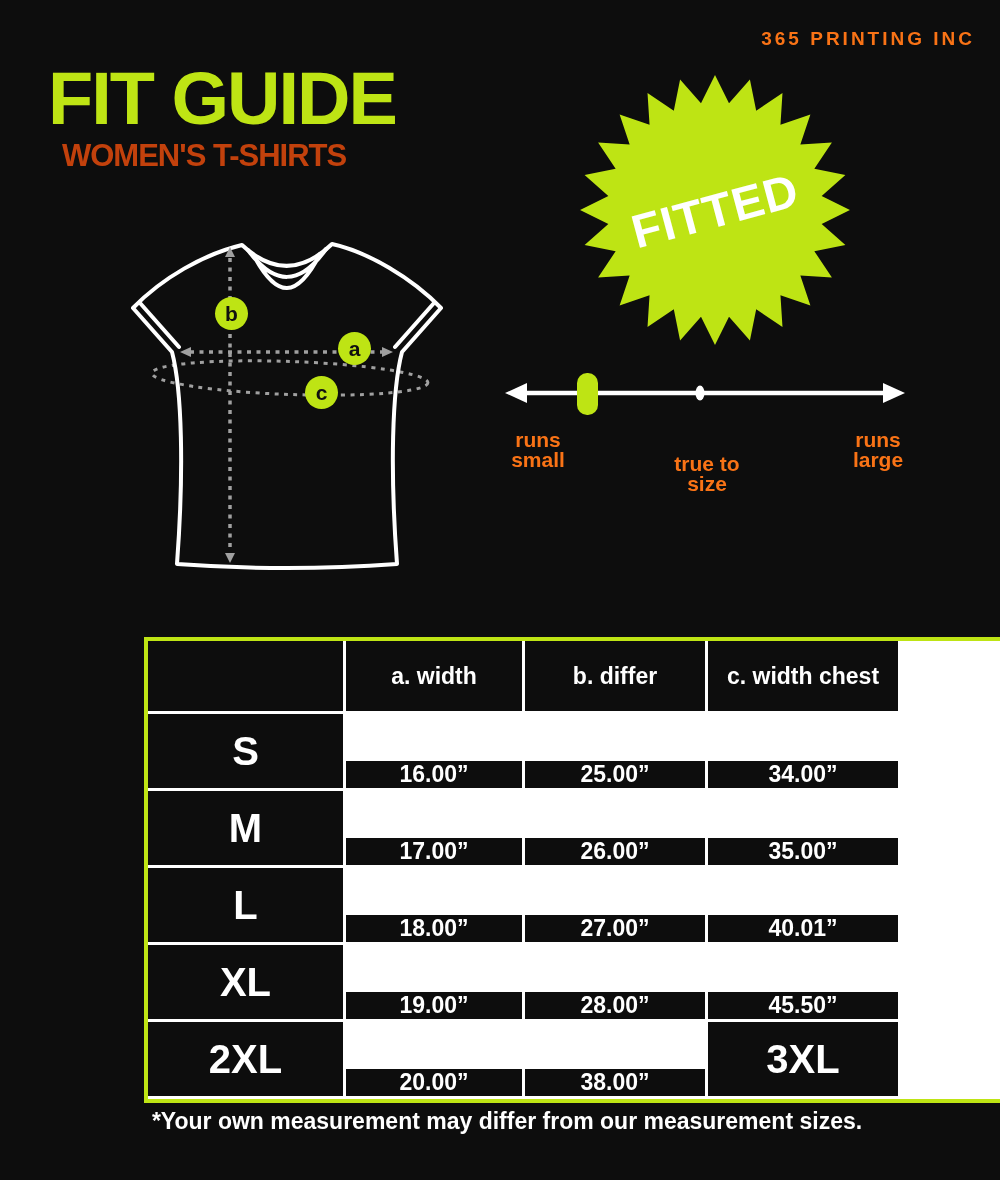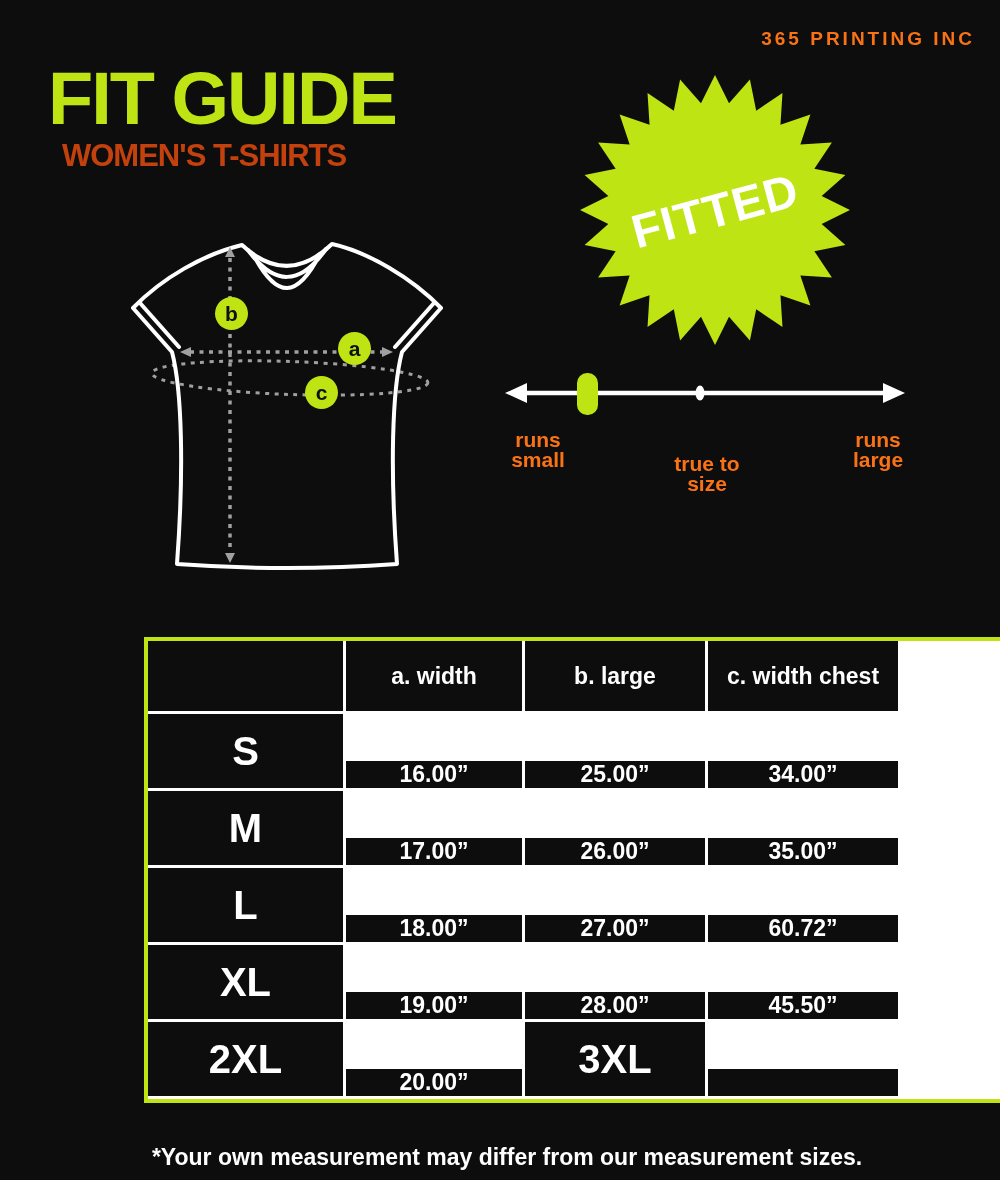--- a/index.html
+++ b/index.html
@@ -62,21 +62,21 @@
   }
   .cell{
     background:#0d0d0d;
     display:flex;align-items:center;justify-content:center;
     color:#fff;
   }
   .cell.head{font-size:23px;}
   .cell.size{font-size:40px;}
   .cell.val{font-size:23px;margin-top:47px;}
   .footnote{
-    position:absolute;left:507px;top:1144px;transform:translateX(-50%);
+    position:absolute;left:507px;top:1108px;transform:translateX(-50%);
     white-space:nowrap;font-size:23px;color:#fff;
   }
 </style>
 </head>
 <body>
 
 <div class="canvas" style="--accent:#bee414;">
 
   <div class="brand">365 PRINTING INC</div>
 
@@ -144,45 +144,46 @@
     <div>size</div>
   </div>
   <div class="scale-label" style="left:878px;">
     <div>runs</div>
     <div>large</div>
   </div>
 
   <div class="size-table">
     <div class="cell head"></div>
     <div class="cell head">a. width</div>
-    <div class="cell head">b. large</div>
+    <div class="cell head">b. differ</div>
     <div class="cell head">c. width chest</div>
 
     <div class="cell size">S</div>
     <div class="cell val">16.00”</div>
     <div class="cell val">25.00”</div>
     <div class="cell val">34.00”</div>
 
     <div class="cell size">M</div>
     <div class="cell val">17.00”</div>
     <div class="cell val">26.00”</div>
     <div class="cell val">35.00”</div>
 
     <div class="cell size">L</div>
     <div class="cell val">18.00”</div>
     <div class="cell val">27.00”</div>
-    <div class="cell val">60.72”</div>
+    <div class="cell val">40.01”</div>
 
     <div class="cell size">XL</div>
     <div class="cell val">19.00”</div>
     <div class="cell val">28.00”</div>
     <div class="cell val">45.50”</div>
 
     <div class="cell size">2XL</div>
     <div class="cell val">20.00”</div>
+    <div class="cell val">38.00”</div>
 
     <div class="cell size">3XL</div>
     <div class="cell val"></div>
     <div class="cell val"></div>
     <div class="cell val"></div>
   </div>
 
   <div class="footnote">*Your own measurement may differ from our measurement sizes.</div>
 
 </div>

